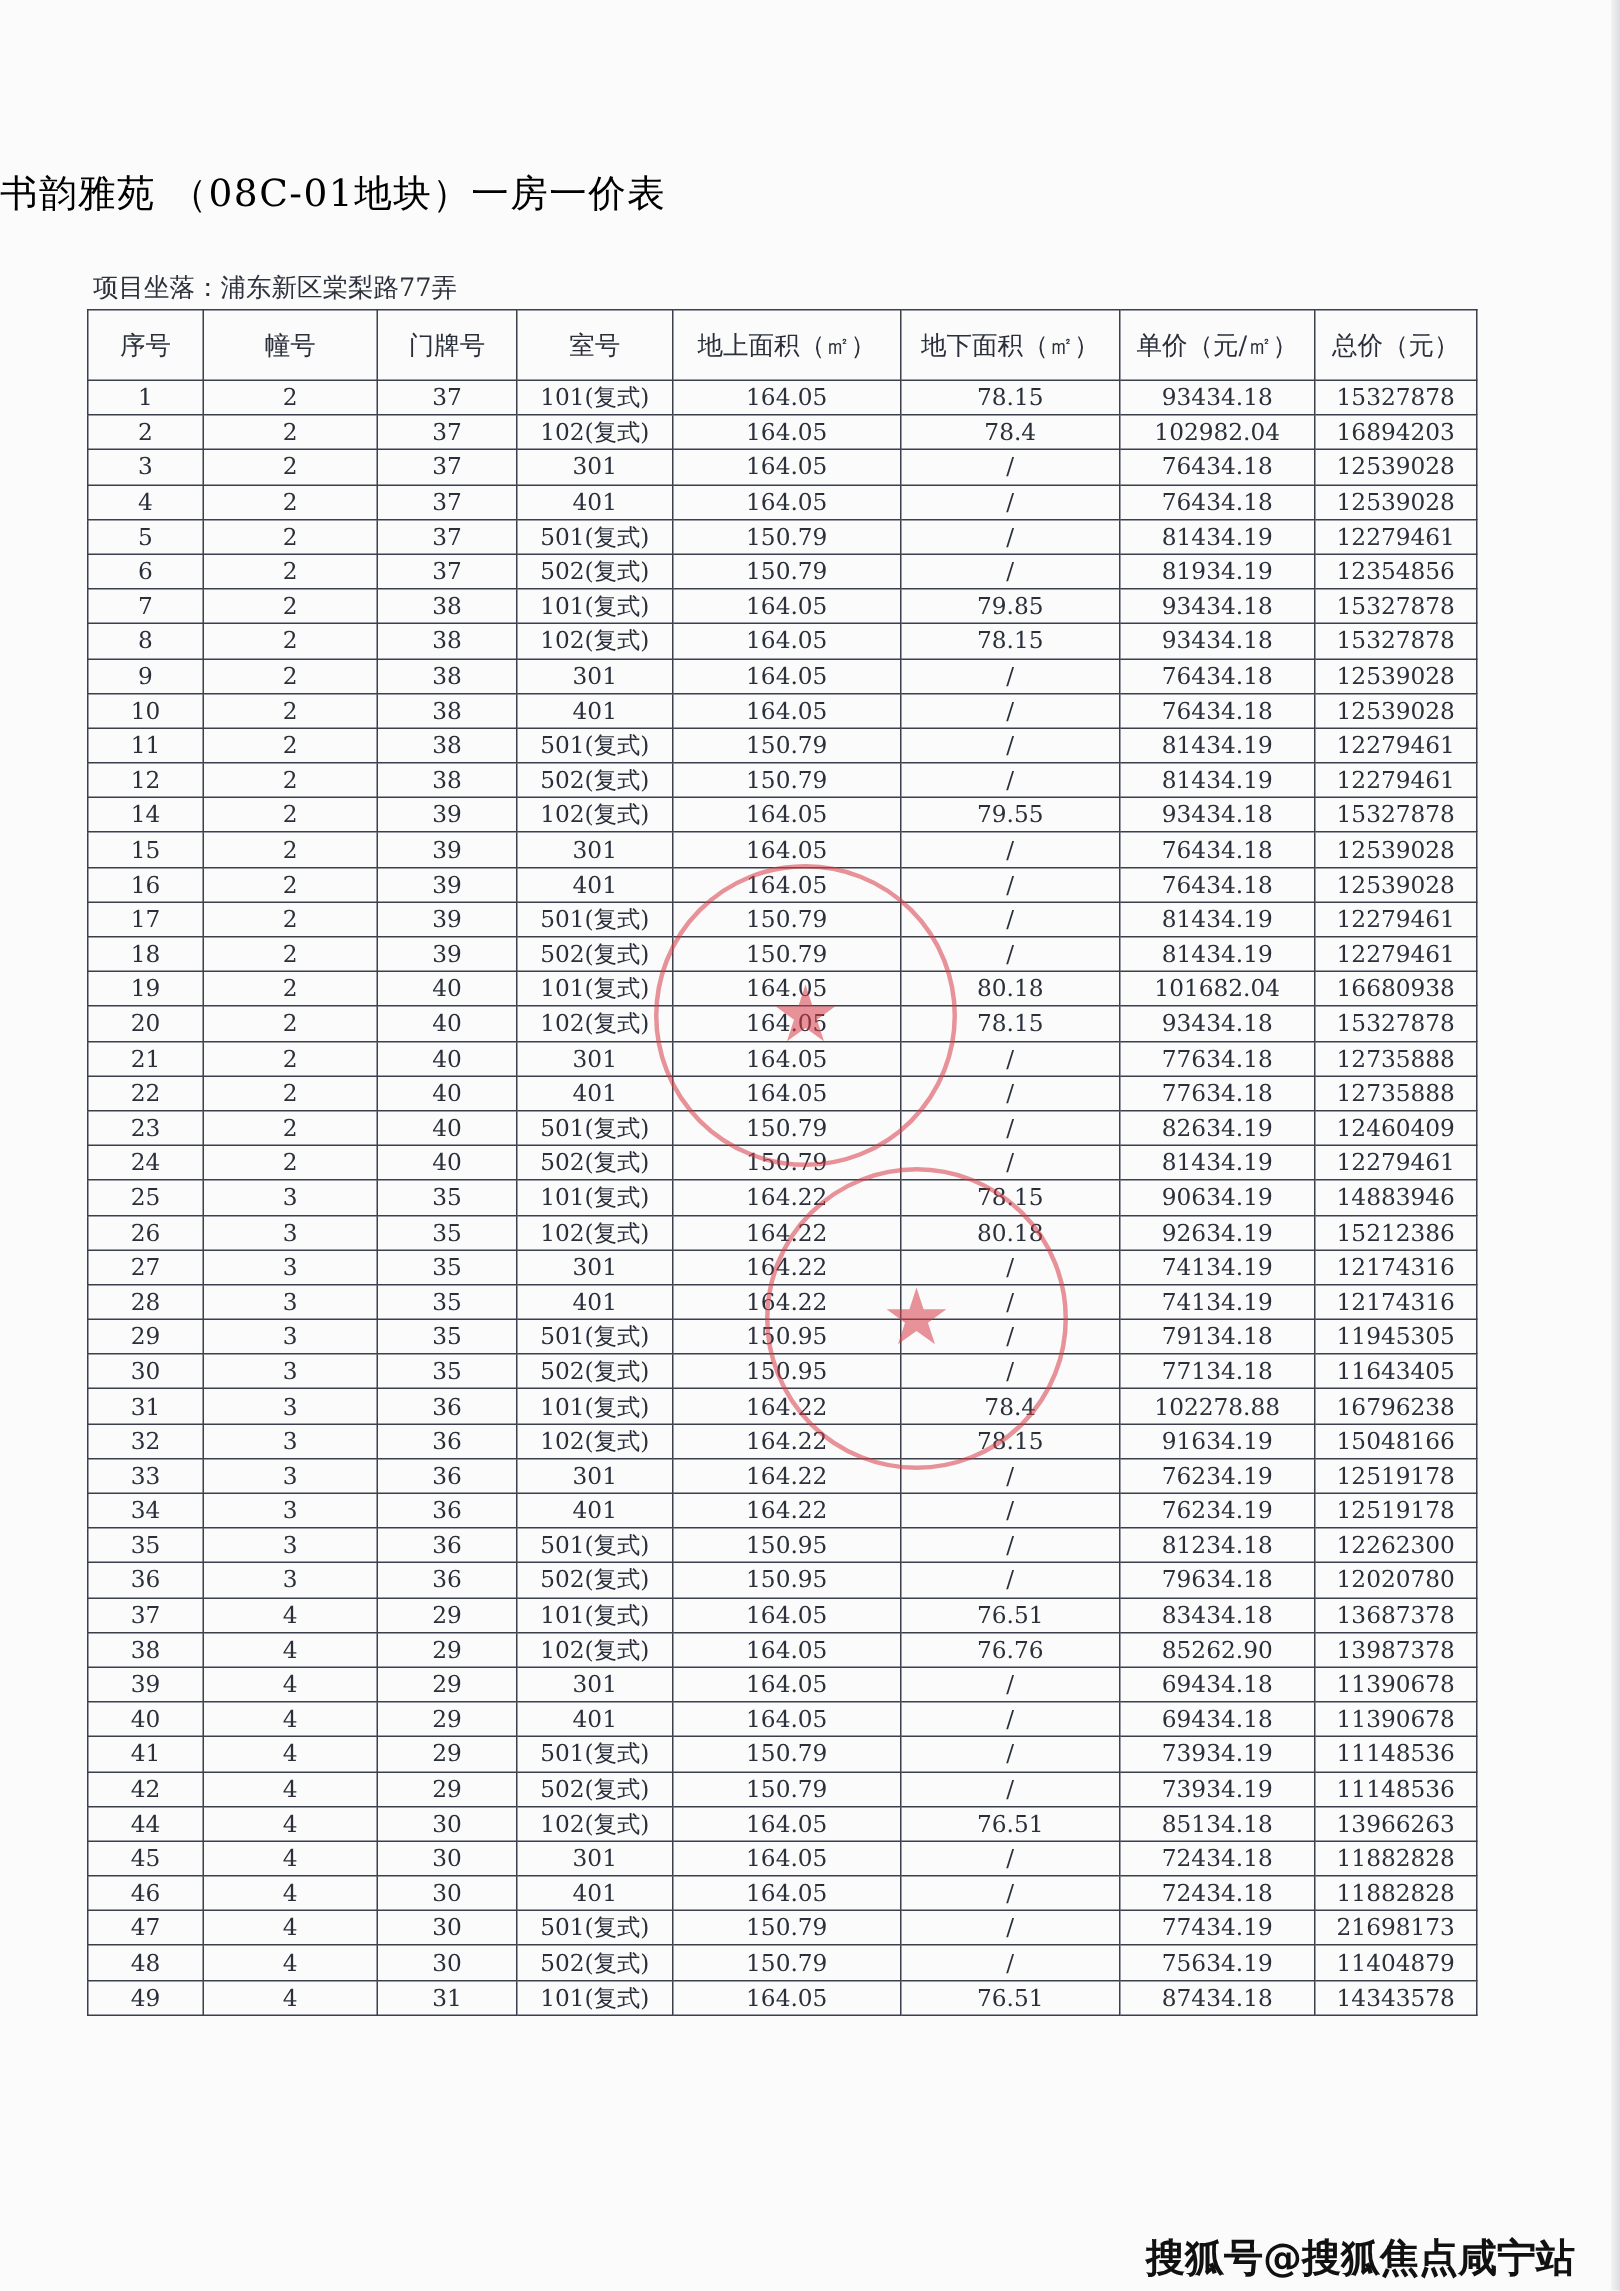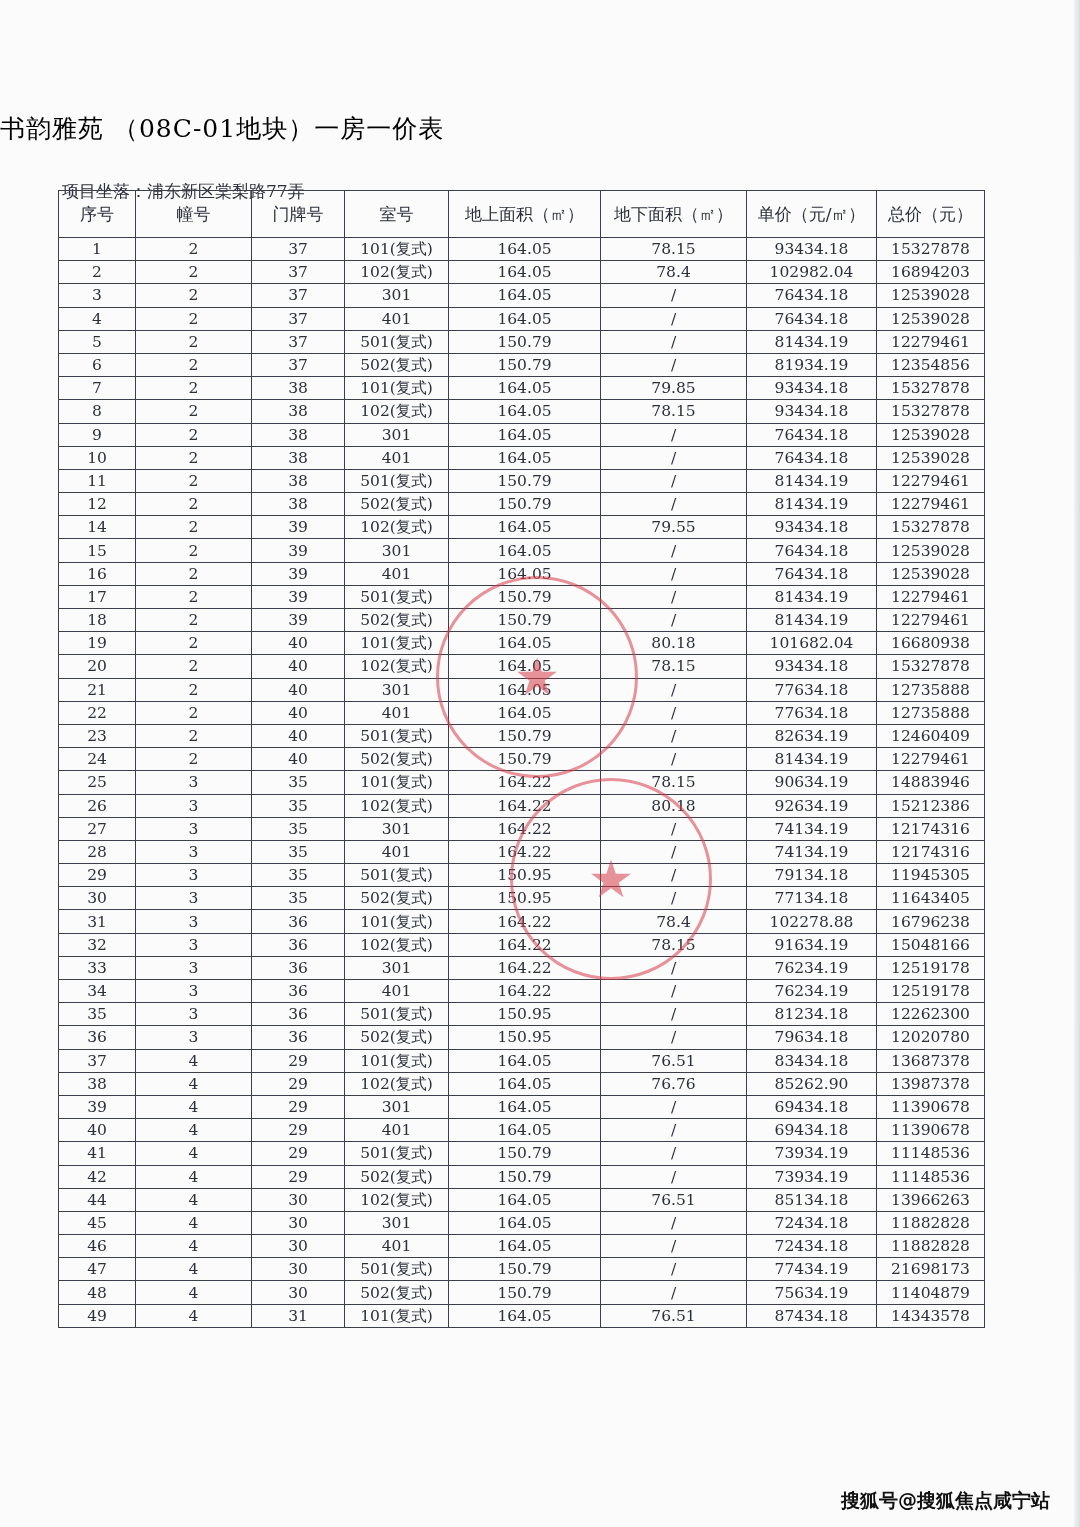--- a/index.html
+++ b/index.html
@@ -9,42 +9,42 @@
   }
   .scan-edge { position: absolute; right: 0; top: 0; width: 6px; height: 100%; background: linear-gradient(to right, #f3f3f5, #dcdde2); }
   .title {
     position: absolute; top: 112px; left: 0; width: 1052px; 
     font-size: 25px; letter-spacing: 1px; color: #000000;
   }
   .location {
     position: absolute; top: 180px; left: 62px; font-size: 17px; color: #2c313b;
   }
   table {
-    position: absolute; top: 190px; left: 58px; border-collapse: collapse;
+    position: absolute; top: 206px; left: 58px; border-collapse: collapse;
     width: 926px; table-layout: fixed;
   }
   th, td { border: 1.5px solid #3a3f4b; text-align: center; padding: 0; }
   th { height: 46px; font-size: 17px; font-weight: normal; }
   td { height: 22.2px; font-size: 15.5px; line-height: 20px; }
   col.c0 { width: 77px; } col.c1 { width: 116px; } col.c2 { width: 93px; }
   col.c3 { width: 104px; } col.c4 { width: 152px; } col.c5 { width: 146px; }
   col.c6 { width: 130px; } col.c7 { width: 108px; }
   .stamp {
     position: absolute; border: 3px solid rgba(215,60,70,0.55); border-radius: 50%;
     pointer-events: none;
   }
   .stamp::after {
     content: "★"; position: absolute; left: 50%; top: 50%; transform: translate(-50%,-50%);
     color: rgba(215,60,70,0.55); font-size: 52px; font-family: "DejaVu Sans", sans-serif;
   }
   .stamp1 { left: 436px; top: 576px; width: 196px; height: 196px; }
   .stamp2 { left: 510px; top: 778px; width: 196px; height: 196px; }
   .watermark {
     position: absolute; right: 30px; top: 1488px; font-family: "DejaVu Sans", sans-serif;
-    font-size: 19px; font-weight: bold; color: #111; text-shadow: 0 0 2px #fff;
+    font-size: 26px; font-weight: bold; color: #111; text-shadow: 0 0 2px #fff;
   }
 </style>
 </head>
 <body>
 
 <div class="scan-edge"></div>
 
 <div class="title">书韵雅苑 （08C-01地块）一房一价表</div>
 <div class="location">项目坐落：浦东新区棠梨路77弄</div>
 

